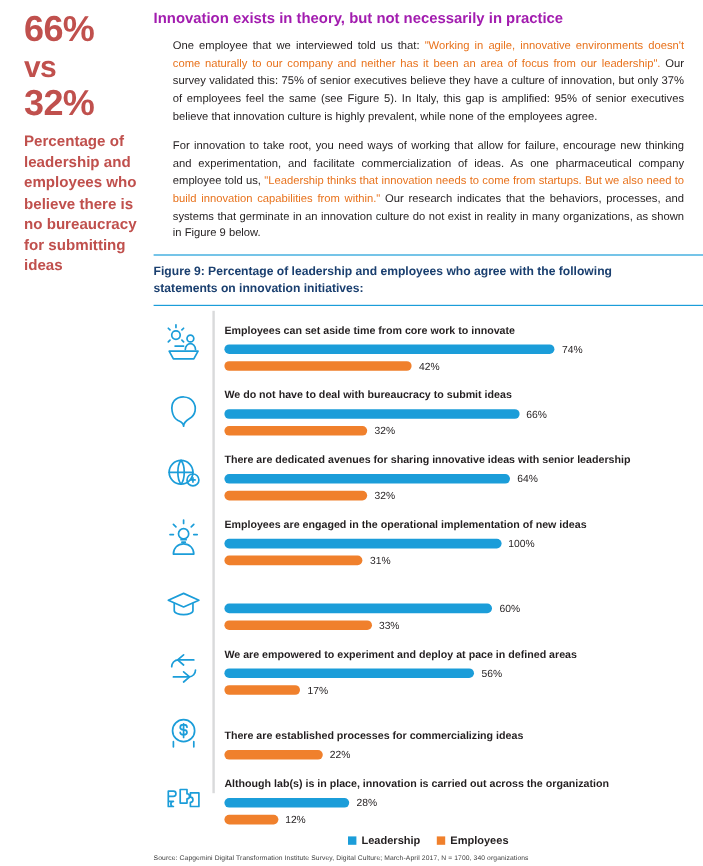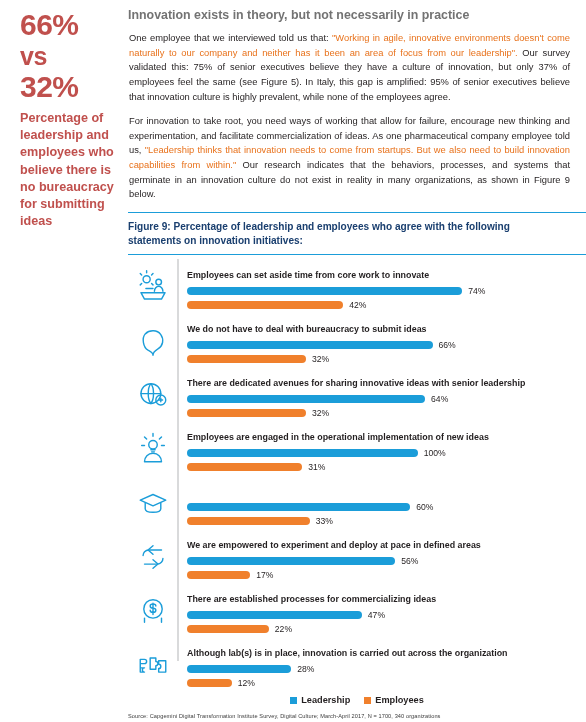--- a/index.html
+++ b/index.html
@@ -48,30 +48,30 @@
   }
 
   
   .content {
     flex: 1 1 auto;
     padding: 8px 0 0 0;
     box-sizing: border-box;
     position: relative;
   }
   .headline {
-    color: #737373;
+    color: #a21caf;
     font-weight: bold;
     font-size: 12.4px;
     line-height: 1.2;
     margin: 0 0 8px 0;
   }
   .body-par {
     font-size: 9.35px;
     line-height: 1.57;
-    margin: 0 0 10px 1px;
+    margin: 0 0 10px 16px;
     text-align: justify;
     padding-right: 16px;
     color: #231f20;
   }
   .quote {
     color: #e8721c;
   }
 
   
   .figure {
@@ -351,24 +351,20 @@
               <span class="icon">
                 <svg width="34" height="34" viewBox="0 0 48 48" fill="none" stroke="#1b9dd9" stroke-width="2" stroke-linecap="round" stroke-linejoin="round">
                   <circle cx="24" cy="21" r="13"></circle>
                   <path d="M24 13v16M28 17c0-2-2-3-4-3s-4 1-4 3 2 3 4 3 4 1 4 3-2 3-4 3-4-1-4-3"></path>
                   <path d="M12 34v6M36 34v6"></path>
                 </svg>
               </span>
             </div>
             <div class="bars-cell">
               <div class="stmt">There are established processes for commercializing ideas</div>
-              <div class="bar-line">
-                <div class="bar lead" style="width:174.84px"></div>
-                <div class="bar-val">47%</div>
-              </div>
               <div class="bar-line">
                 <div class="bar emp" style="width:81.84px"></div>
                 <div class="bar-val">22%</div>
               </div>
             </div>
           </div>
           <div class="row">
             <div class="icon-cell">
               <span class="icon">
                 <svg width="34" height="34" viewBox="0 0 48 48" fill="none" stroke="#1b9dd9" stroke-width="2" stroke-linecap="round" stroke-linejoin="round">

